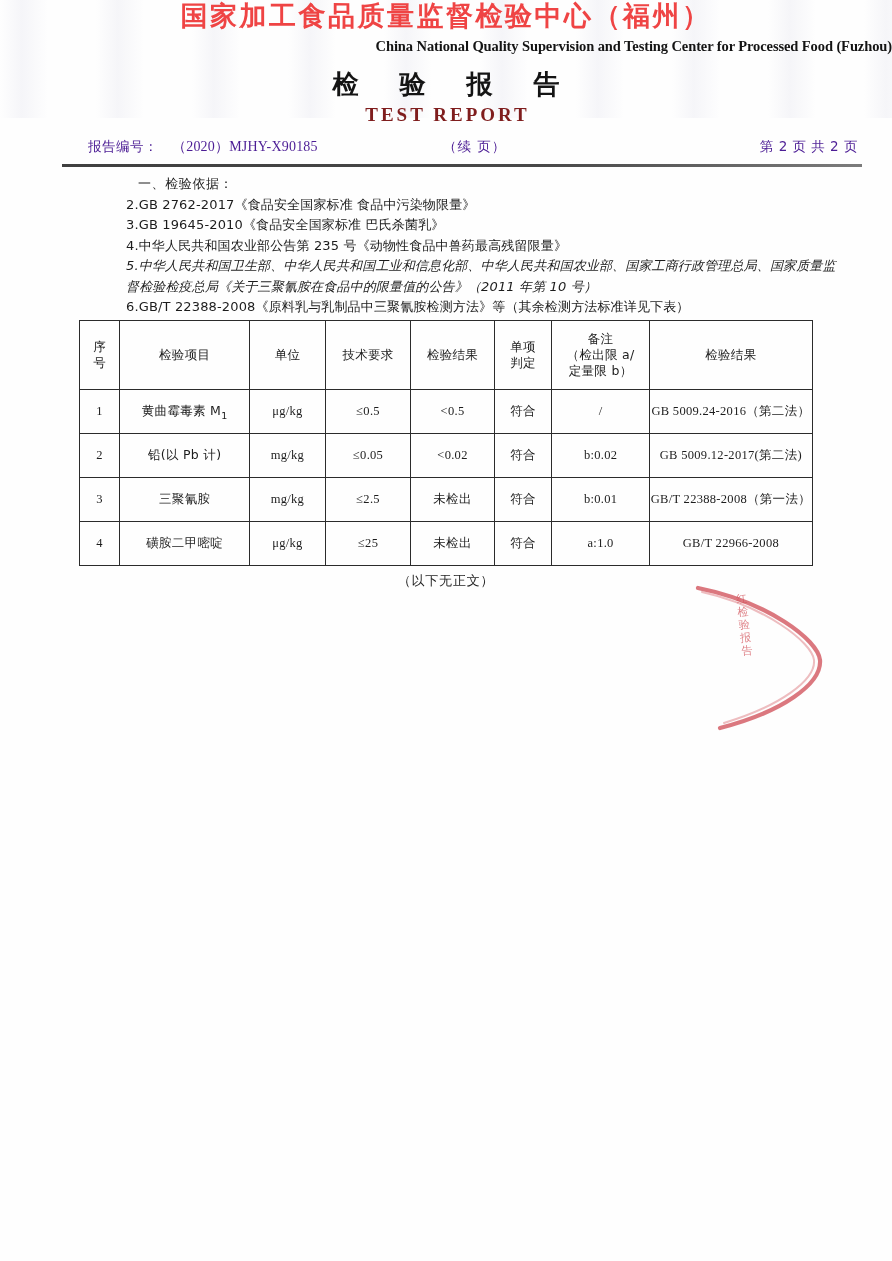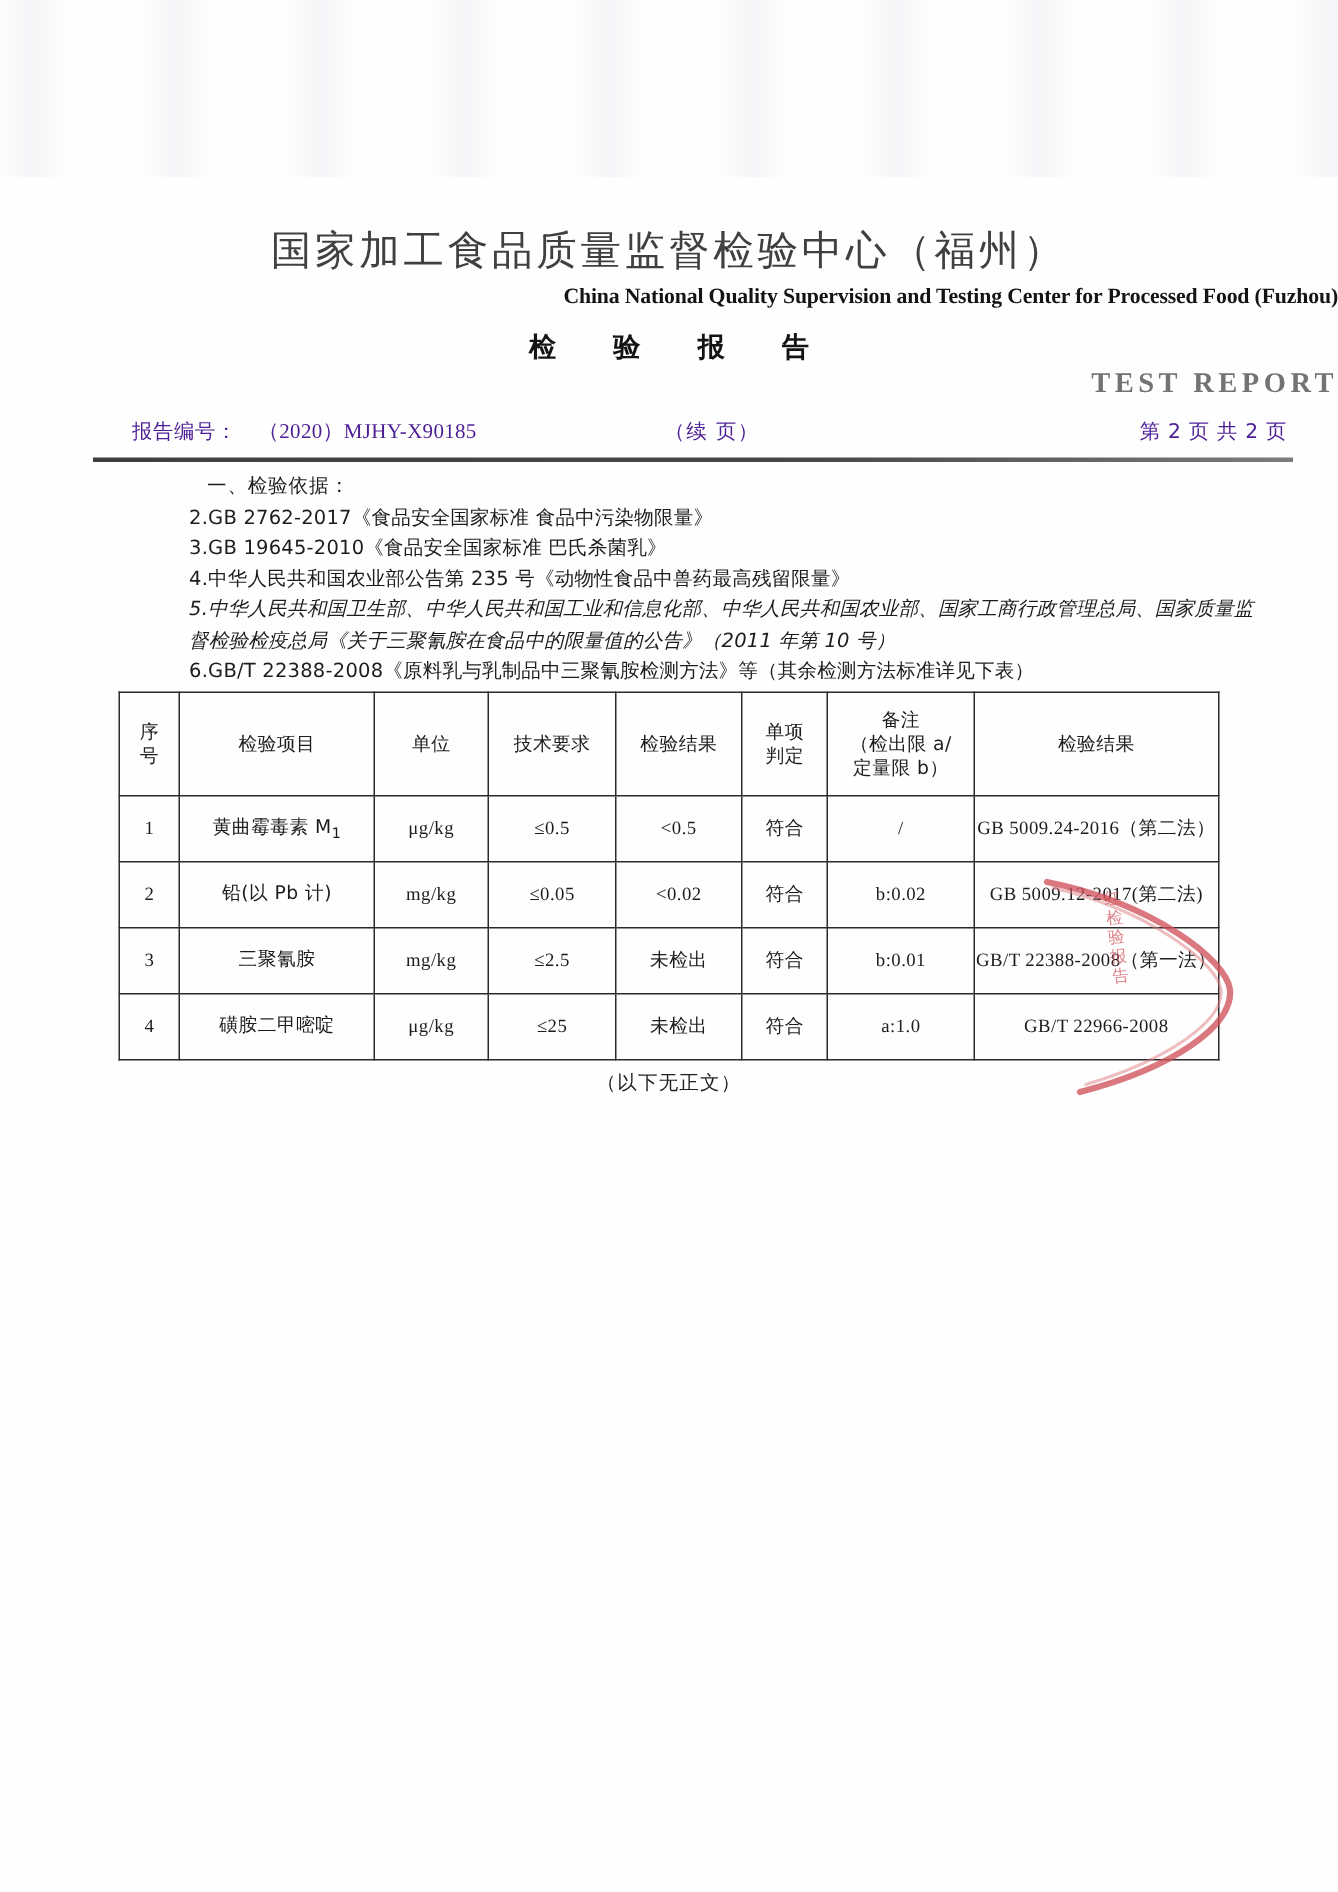--- a/index.html
+++ b/index.html
@@ -35,53 +35,52 @@
     position: absolute;
     left: 0; top: 0;
     width: 892px;
   }
 
   
   .hdr-cn {
     text-align: center;
     font-family: "DejaVu Serif", "Liberation Serif", serif;
     font-size: 27px;
-    font-weight: normal;
+    font-weight: bold;
     letter-spacing: 2.5px;
-    color: #404040;
-    margin-top: 152px;
+    color: #ef4444;
     line-height: 1.2;
   }
   .hdr-en {
     text-align: right;
     font-family: "Liberation Serif", "DejaVu Serif", serif;
     font-size: 14.5px;
     font-weight: bold;
     letter-spacing: -0.1px;
     color: #141414;
     margin-top: 6px;
   }
   .title-cn {
     text-align: center;
     font-family: "DejaVu Serif", "Liberation Serif", serif;
-    font-size: 18px;
+    font-size: 26px;
     font-weight: bold;
     letter-spacing: 16px;
     text-indent: 16px;
     color: #141414;
     margin-top: 12px;
   }
   .title-en {
-    text-align: right;
+    text-align: center;
     font-family: "Liberation Serif", "DejaVu Serif", serif;
     font-size: 19px;
     font-weight: bold;
     letter-spacing: 3px;
     text-indent: 3px;
-    color: #737373;
+    color: #7f1d1d;
     margin-top: 2px;
   }
 
   
   .meta-row {
     position: relative;
     margin: 12px 34px 0 88px;
     height: 22px;
     font-family: "DejaVu Sans", "Liberation Sans", sans-serif;
     font-size: 13.5px;

